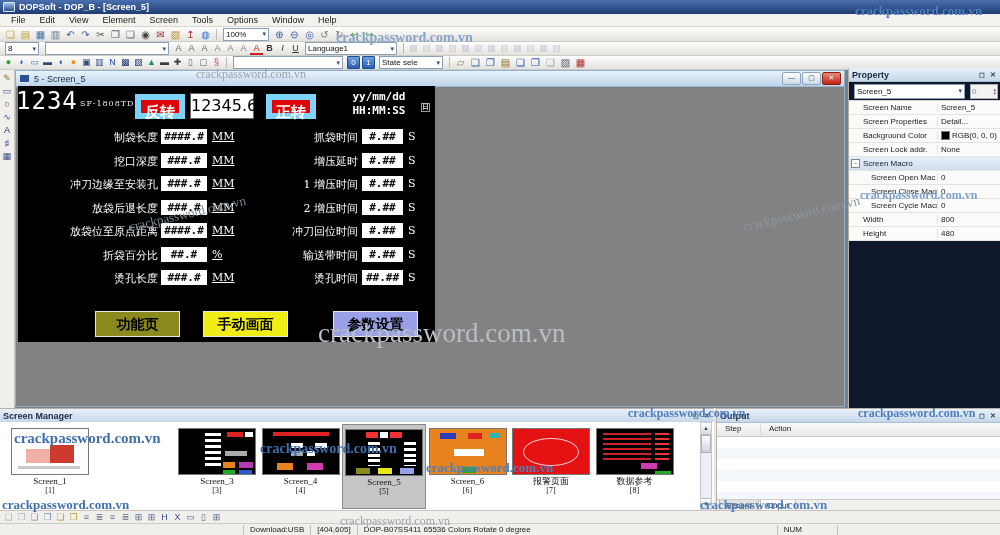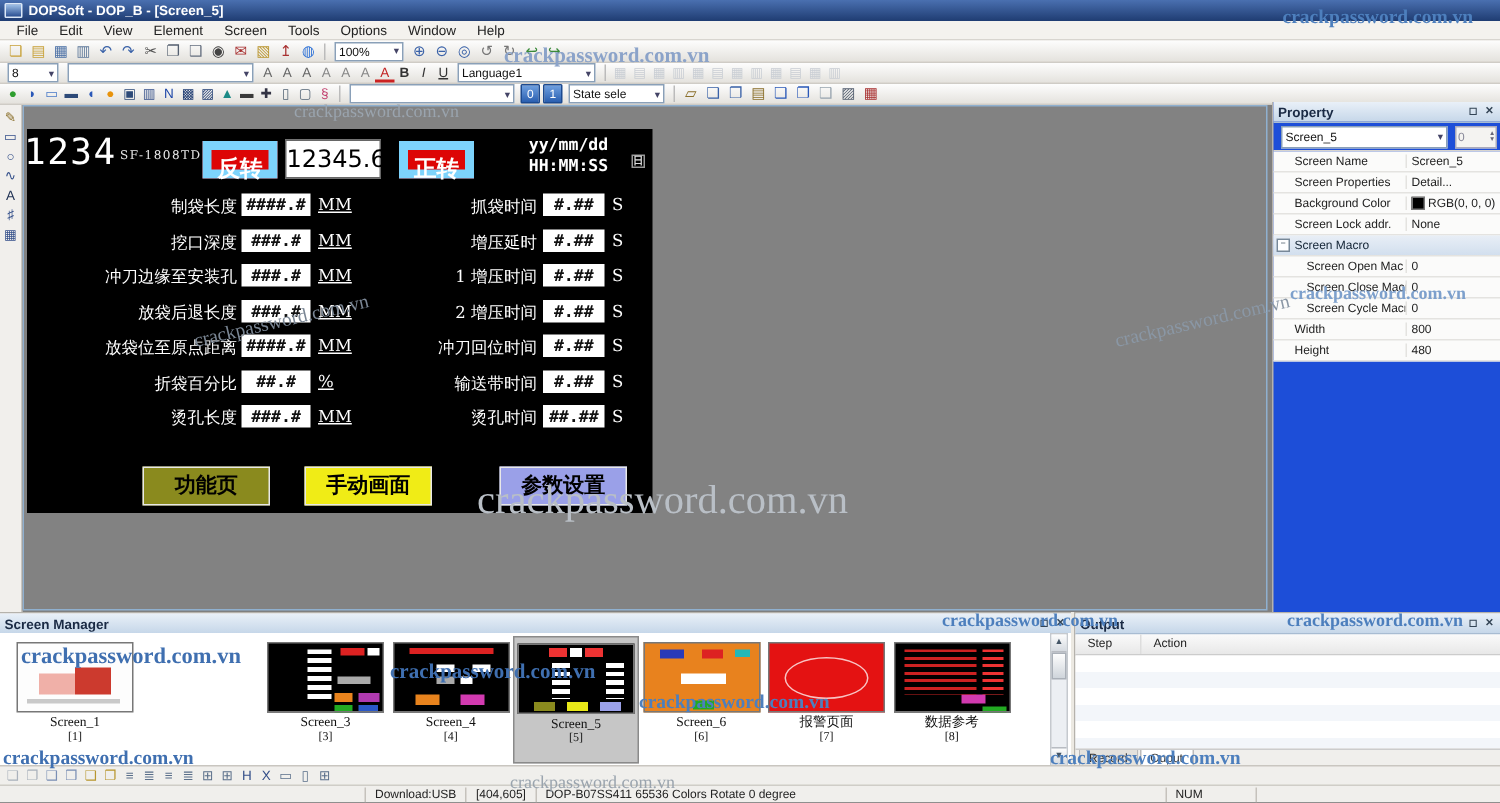--- a/index.html
+++ b/index.html
@@ -66,21 +66,21 @@
     font-family:"DejaVu Sans Mono",monospace;font-weight:bold;font-size:11px;text-align:center;line-height:15px;}
   .crow .unit{position:absolute;left:194px;top:0;color:#fff;font-family:"DejaVu Serif",serif;font-size:11px;text-decoration:underline;}
   .crow .rlab{position:absolute;left:228px;top:0;width:112px;text-align:right;color:#fff;
     font-family:"DejaVu Serif",serif;font-size:11px;}
   .crow .rval{position:absolute;left:344px;top:-1px;width:41px;height:15px;background:#fff;color:#111;
     font-family:"DejaVu Sans Mono",monospace;font-weight:bold;font-size:11px;text-align:center;line-height:15px;}
   .crow .runit{position:absolute;left:390px;top:0;color:#fff;font-family:"DejaVu Serif",serif;font-size:11px;}
   .navbtn{position:absolute;top:225px;width:85px;height:26px;border:1px solid #e8e8e8;color:#000;
     font-family:"DejaVu Serif",serif;font-weight:bold;font-size:14px;text-align:center;line-height:25px;box-sizing:border-box;}
   
-  #proppanel{position:absolute;left:848px;top:68px;width:152px;height:340px;background:#1d4ed8;
+  #proppanel{position:absolute;left:848px;top:68px;width:152px;height:340px;background:#0f172a;
     border-left:1px solid #b5b2ac;box-sizing:border-box;}
   .paneltitle{height:13px;background:linear-gradient(#e9f0f8,#c6d7e9);display:flex;align-items:center;
     font-size:9px;font-weight:bold;color:#1a2a44;padding-left:3px;border-bottom:1px solid #a8bcd2;}
   .paneltitle .pbtns{margin-left:auto;display:flex;margin-right:2px;}
   .pbtn{width:10px;height:9px;font-size:7px;line-height:9px;text-align:center;color:#345;margin-left:1px;}
   #propcombo-row{display:flex;align-items:center;height:16px;padding:1px 2px;border-bottom:1px solid #d8d5cf;}
   #propcombo{flex:1;height:13px;}
   #propspin{width:24px;height:13px;background:#f4f3f1;border:1px solid #aab;display:flex;align-items:center;
     justify-content:space-between;padding:0 1px;color:#889;font-size:8px;margin-left:2px;}
   #propspin .arrows{display:flex;flex-direction:column;font-size:5px;line-height:4px;color:#667;}
@@ -243,20 +243,29 @@
       <span class="tbi" style="color: rgb(53, 80, 138);">▭</span>
       <span class="tbi" style="color: rgb(53, 80, 138);">○</span>
       <span class="tbi" style="color: rgb(53, 80, 138);">∿</span>
       <span class="tbi" style="color: rgb(34, 51, 85);">A</span>
       <span class="tbi" style="color: rgb(53, 80, 138);">♯</span>
       <span class="tbi" style="color: rgb(53, 80, 138);">▦</span>
     </div>
 
   <div id="mdi">
     <div id="childwin">
+      <div id="childtitle">
+        <span id="screen-window-icon"></span>
+        <span>5 - Screen_5</span>
+        <span id="childbtns">
+            <span class="wbtn">—</span>
+            <span class="wbtn">▢</span>
+            <span class="wbtn close">✕</span>
+          </span>
+      </div>
 
       <div id="hmicanvas">
         <span id="counter">1234</span>
         <span id="model">SF-1808TD</span>
         <span class="redbtn" style="left:117px">反转</span>
         <span id="speedbox">12345.6</span>
         <span class="redbtn" style="left:248px">正转</span>
         <span id="datetime">
           <span>yy/mm/dd</span><br>
           <span>HH:MM:SS</span>

